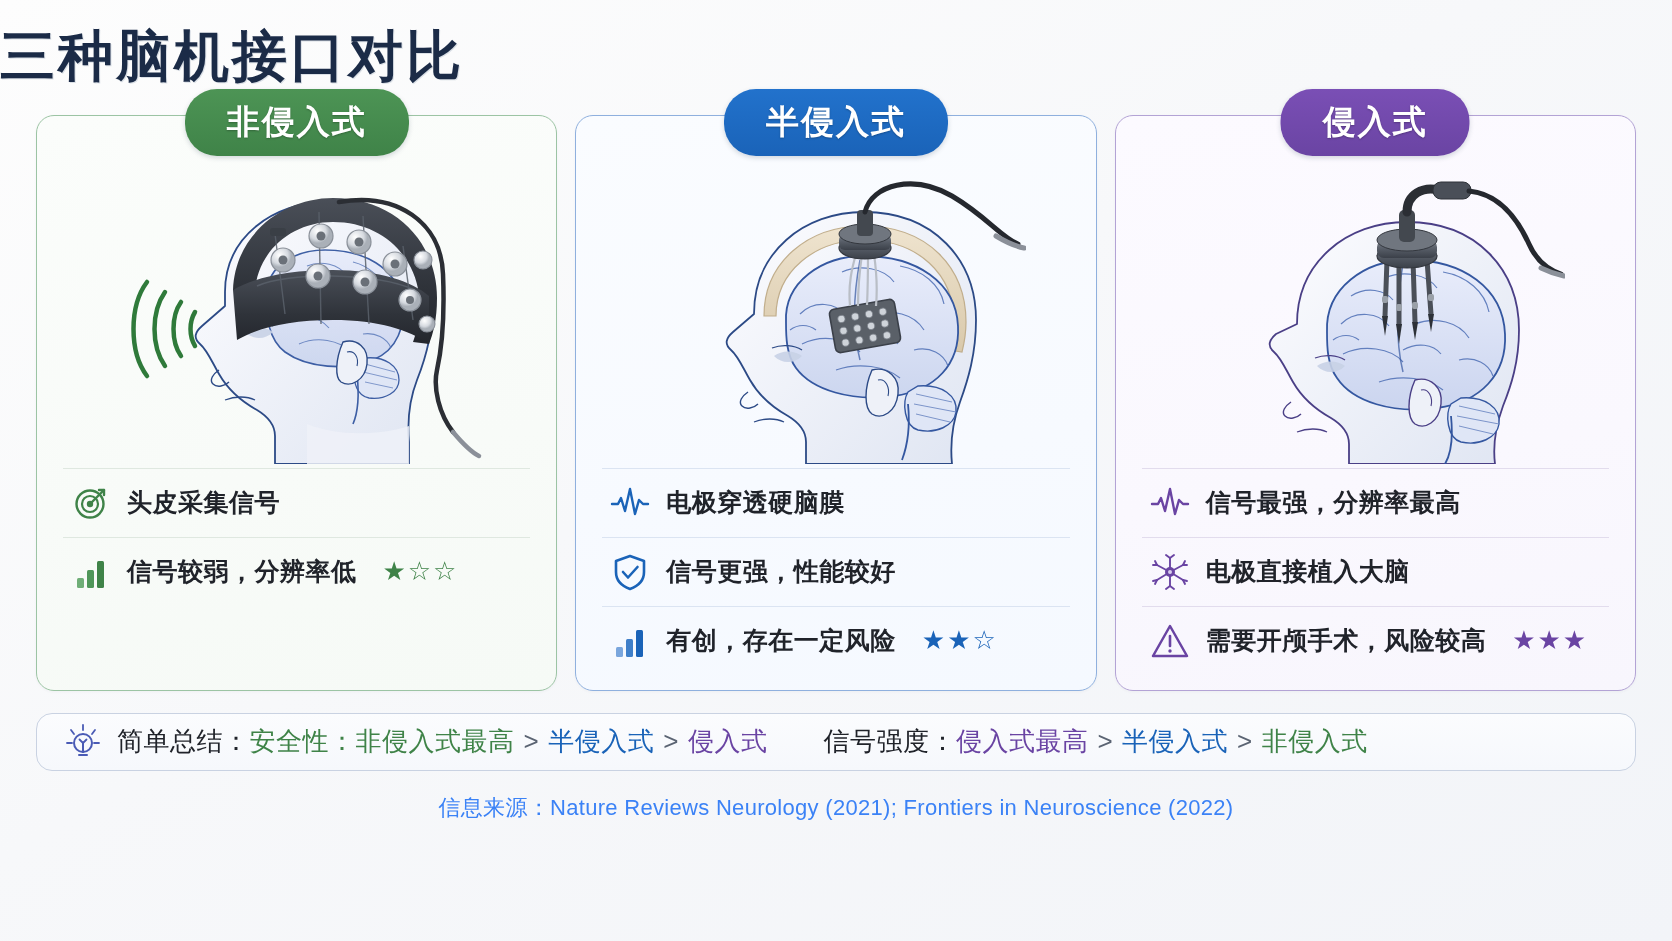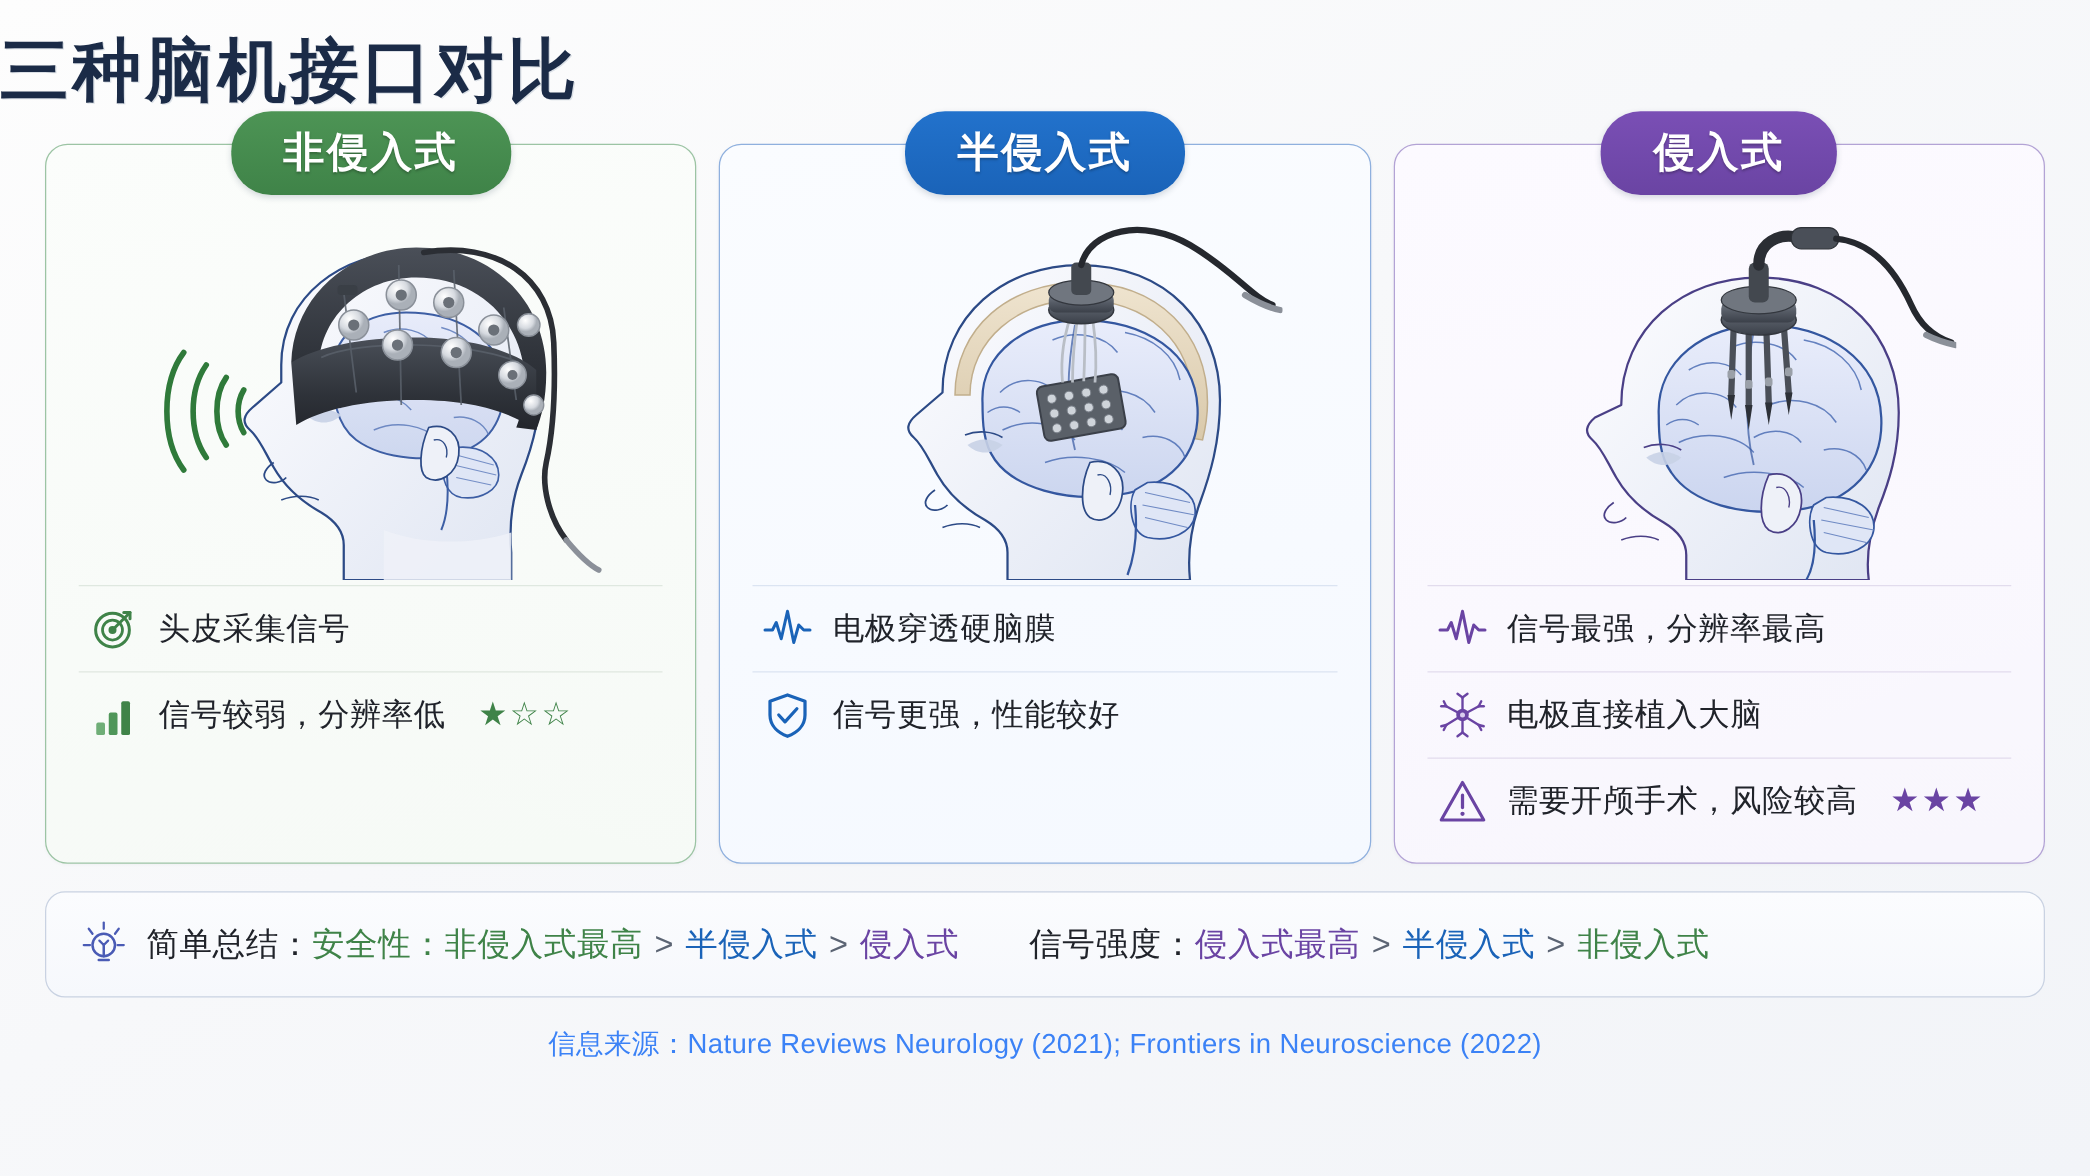--- a/index.html
+++ b/index.html
@@ -71,21 +71,21 @@
     height: 300px;
     margin-top: 14px;
     display: flex;
     align-items: flex-end;
     justify-content: center;
     position: relative;
   }
   .illus svg { display: block; }
 
   
-  .features { margin-top: 4px; }
+  .features { margin-top: 4px; font-weight: bold; }
   .frow {
     display: flex;
     align-items: center;
     gap: 16px;
     padding: 14px 4px 14px 8px;
     border-top: 1px solid #dfe8e0;
     min-height: 63px;
   }
   .c-blue   .frow { border-top-color: #dbe4f2; align-items: center; }
   .c-purple .frow { border-top-color: #e2dced; }
@@ -107,21 +107,21 @@
   .s-green  { color: #3f8348; }
   .s-blue   { color: #1a63b8; }
   .s-purple { color: #6a44a3; }
 
   
   .summary {
     margin: 22px 36px 0 36px;
     border: 1.4px solid #c9d2e2;
     border-radius: 16px;
     background: linear-gradient(180deg,#fbfcfe 0%,#f6f8fc 100%);
-    height: 85px;
+    height: 58px;
     display: flex;
     align-items: center;
     padding: 0 26px;
     gap: 14px;
   }
   .sum-text {
     font-size: 26px;
     color: #20232a;
     letter-spacing: .5px;
     display: flex;
@@ -423,20 +423,31 @@
       <div class="frow">
         <span class="ficon">
           <svg width="36" height="38" viewBox="0 0 36 38">
             <path d="M18 3 L32 8 V19 C32 28 25 33.5 18 36 C11 33.5 4 28 4 19 V8 Z" fill="none" stroke="#1a63b8" stroke-width="2.6" stroke-linejoin="round"></path>
             <path d="M11 19 L16 24.5 L25.5 14" fill="none" stroke="#1a63b8" stroke-width="2.6" stroke-linecap="round" stroke-linejoin="round"></path>
           </svg>
         </span>
         <span class="ftext">信号更强，性能较好</span>
       </div>
 
+      <div class="frow">
+        <span class="ficon">
+          <svg width="34" height="34" viewBox="0 0 34 34">
+            <rect x="3" y="23" width="7" height="10" rx="1.5" fill="#7aa6dd"></rect>
+            <rect x="13" y="15" width="7" height="18" rx="1.5" fill="#3f7fc9"></rect>
+            <rect x="23" y="6" width="7" height="27" rx="1.5" fill="#1a63b8"></rect>
+          </svg>
+        </span>
+        <span class="ftext">有创，存在一定风险</span>
+        <span class="stars s-blue">★★☆</span>
+      </div>
     </div>
   </div>
 
   <div class="card c-purple">
     <div class="badge b-purple">侵入式</div>
 
     <div class="illus">
       <svg width="380" height="300" viewBox="0 0 380 300">
         <defs>
           <linearGradient id="skinG3" x1="0" y1="0" x2="1" y2="1">

